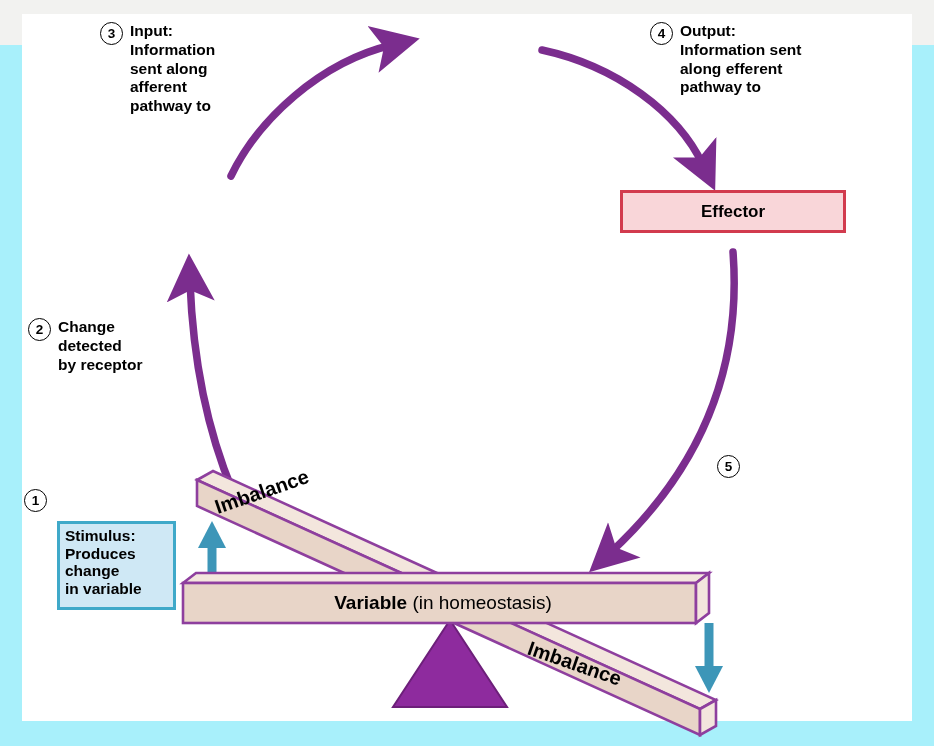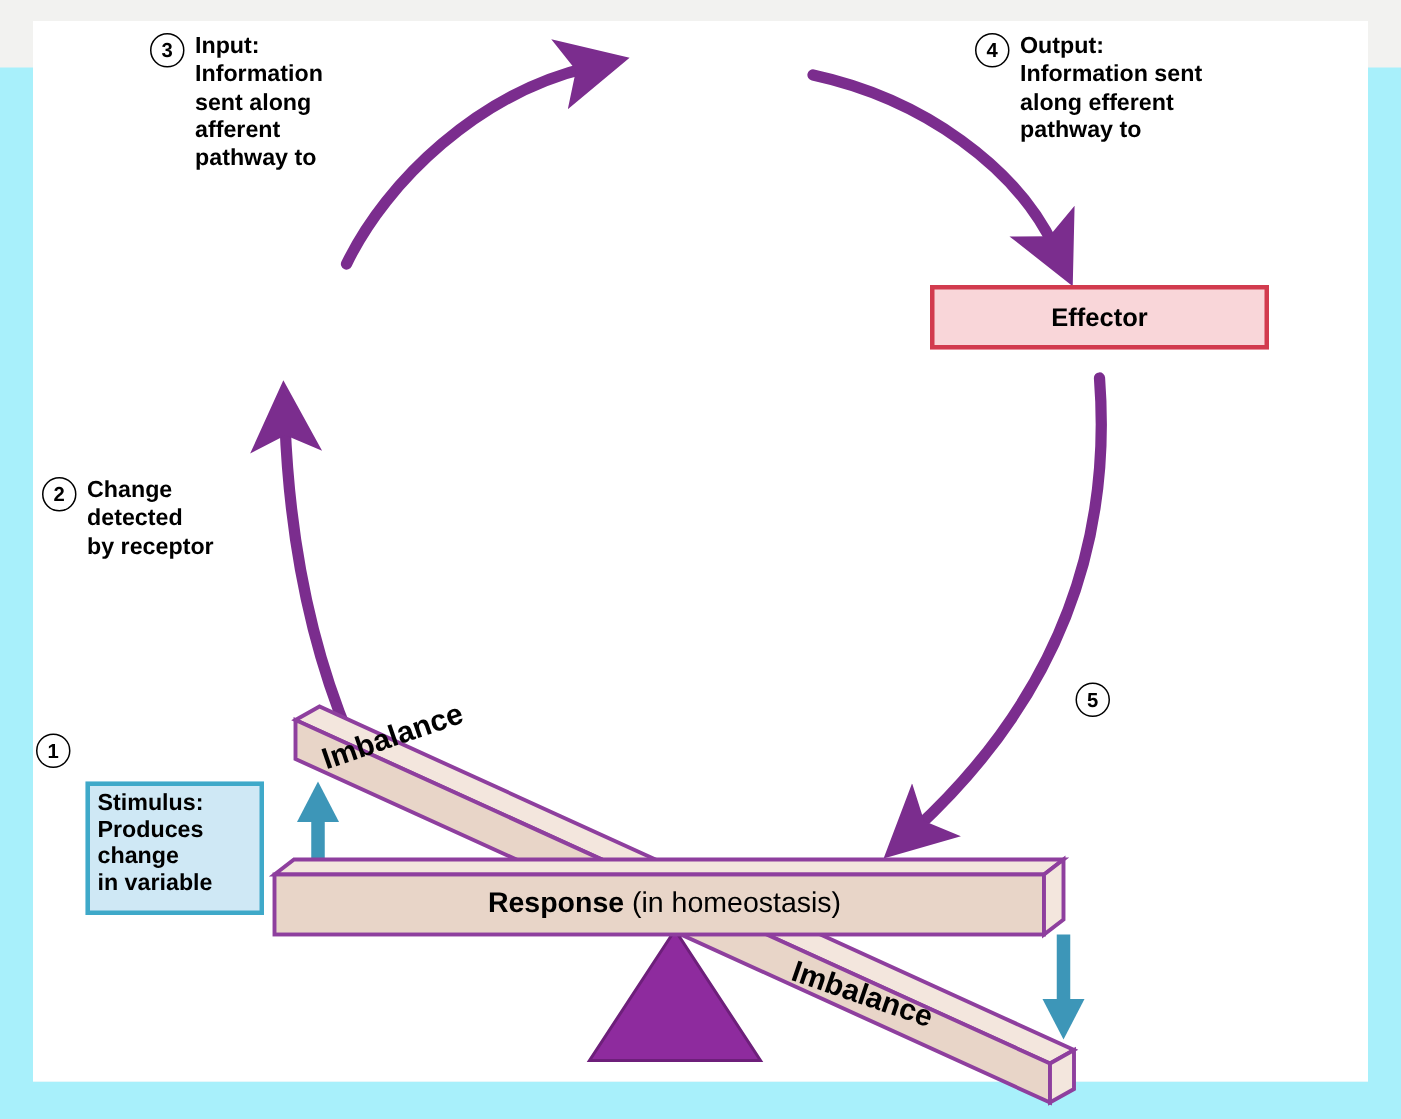--- a/index.html
+++ b/index.html
@@ -152,21 +152,21 @@
         <path d="M709,623 L709,672" stroke="#3d96b8" stroke-width="9" fill="none"></path>
         <path d="M709,693 L695,666 L723,666 Z" fill="#3d96b8"></path>
       </g>
     </svg>
 
     <div id="label-imb-top" class="beamlabel">Imbalance</div>
 
     <div id="label-imb-bot" class="beamlabel">Imbalance</div>
 
     <div id="label-variable">
-      <b>Response</b><span> (in homeostasis)</span>
+      <b>Variable</b><span> (in homeostasis)</span>
     </div>
 
 
 
     <div id="effector" class="node-box">
       <span>Effector</span>
     </div>
 
     <div id="stimulus-box" class="node-box">
       <span class="lines" style="white-space:pre-line">Stimulus:

